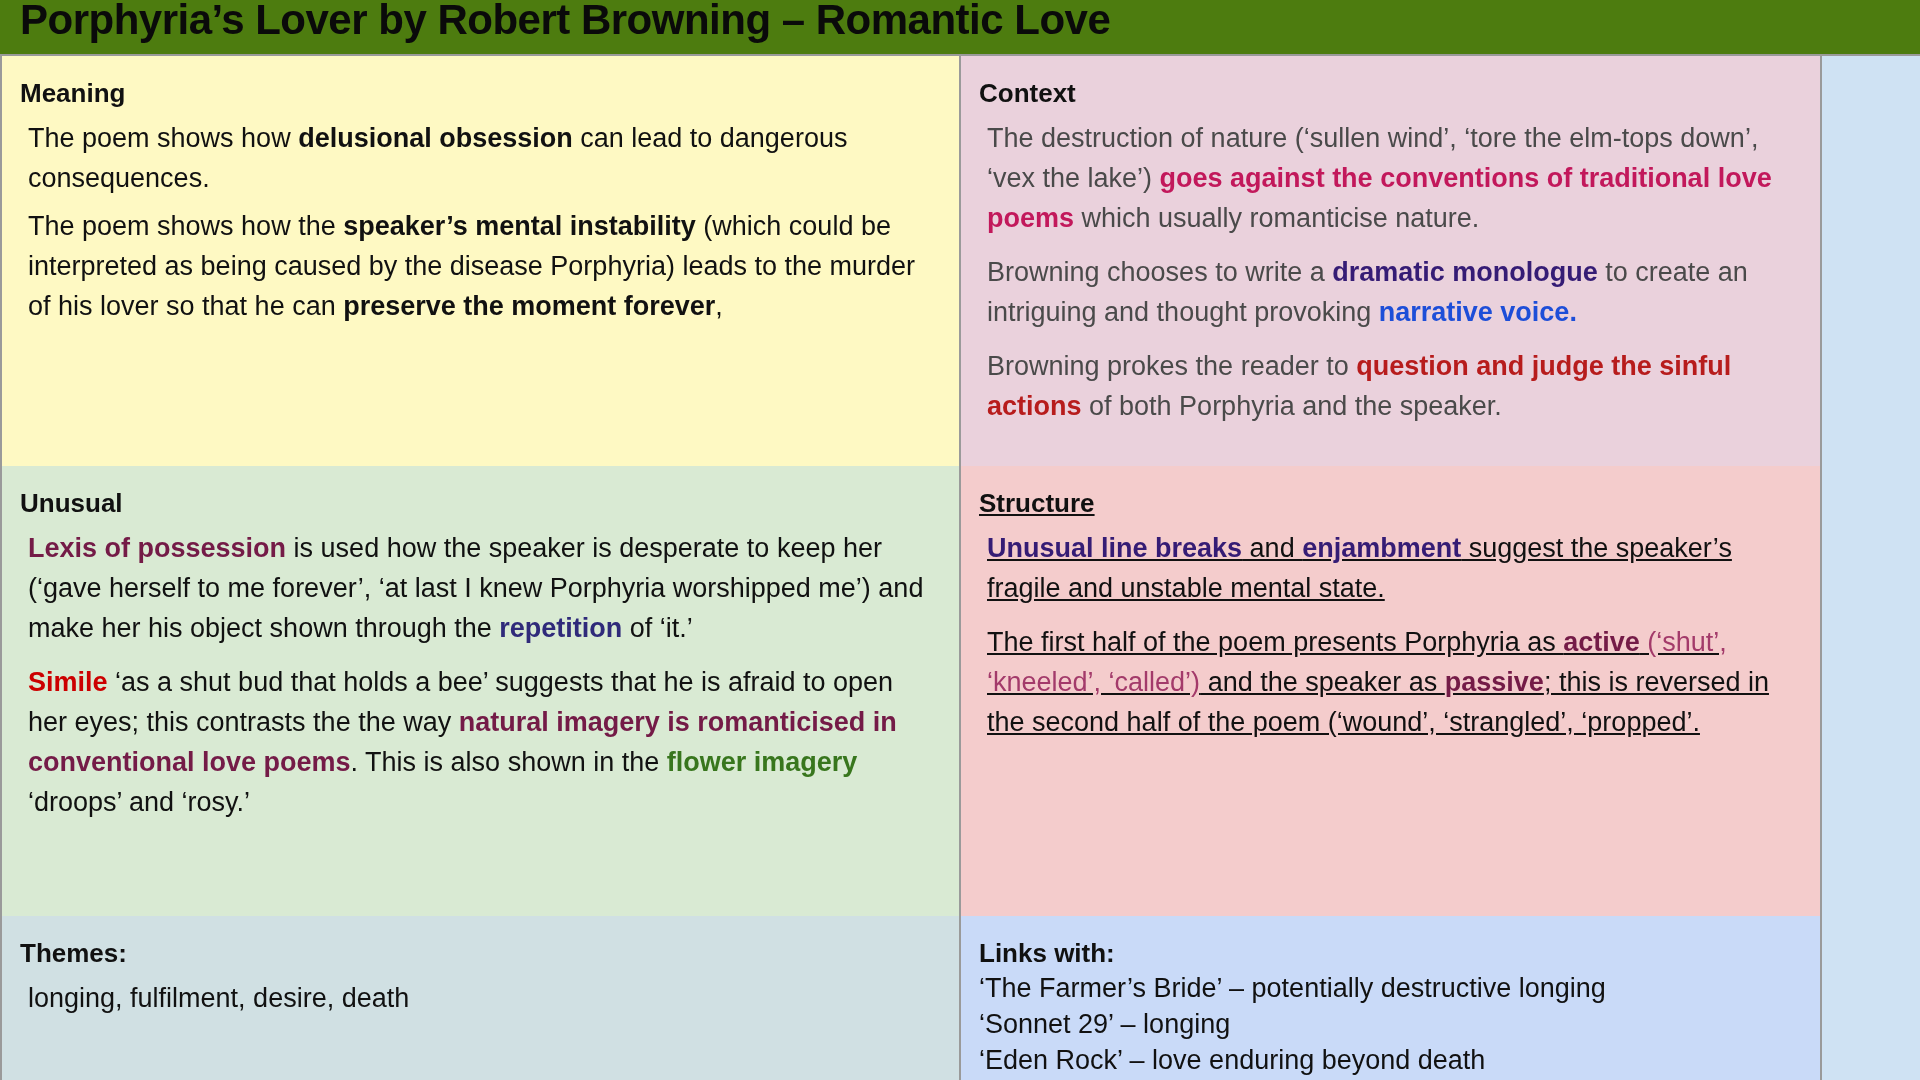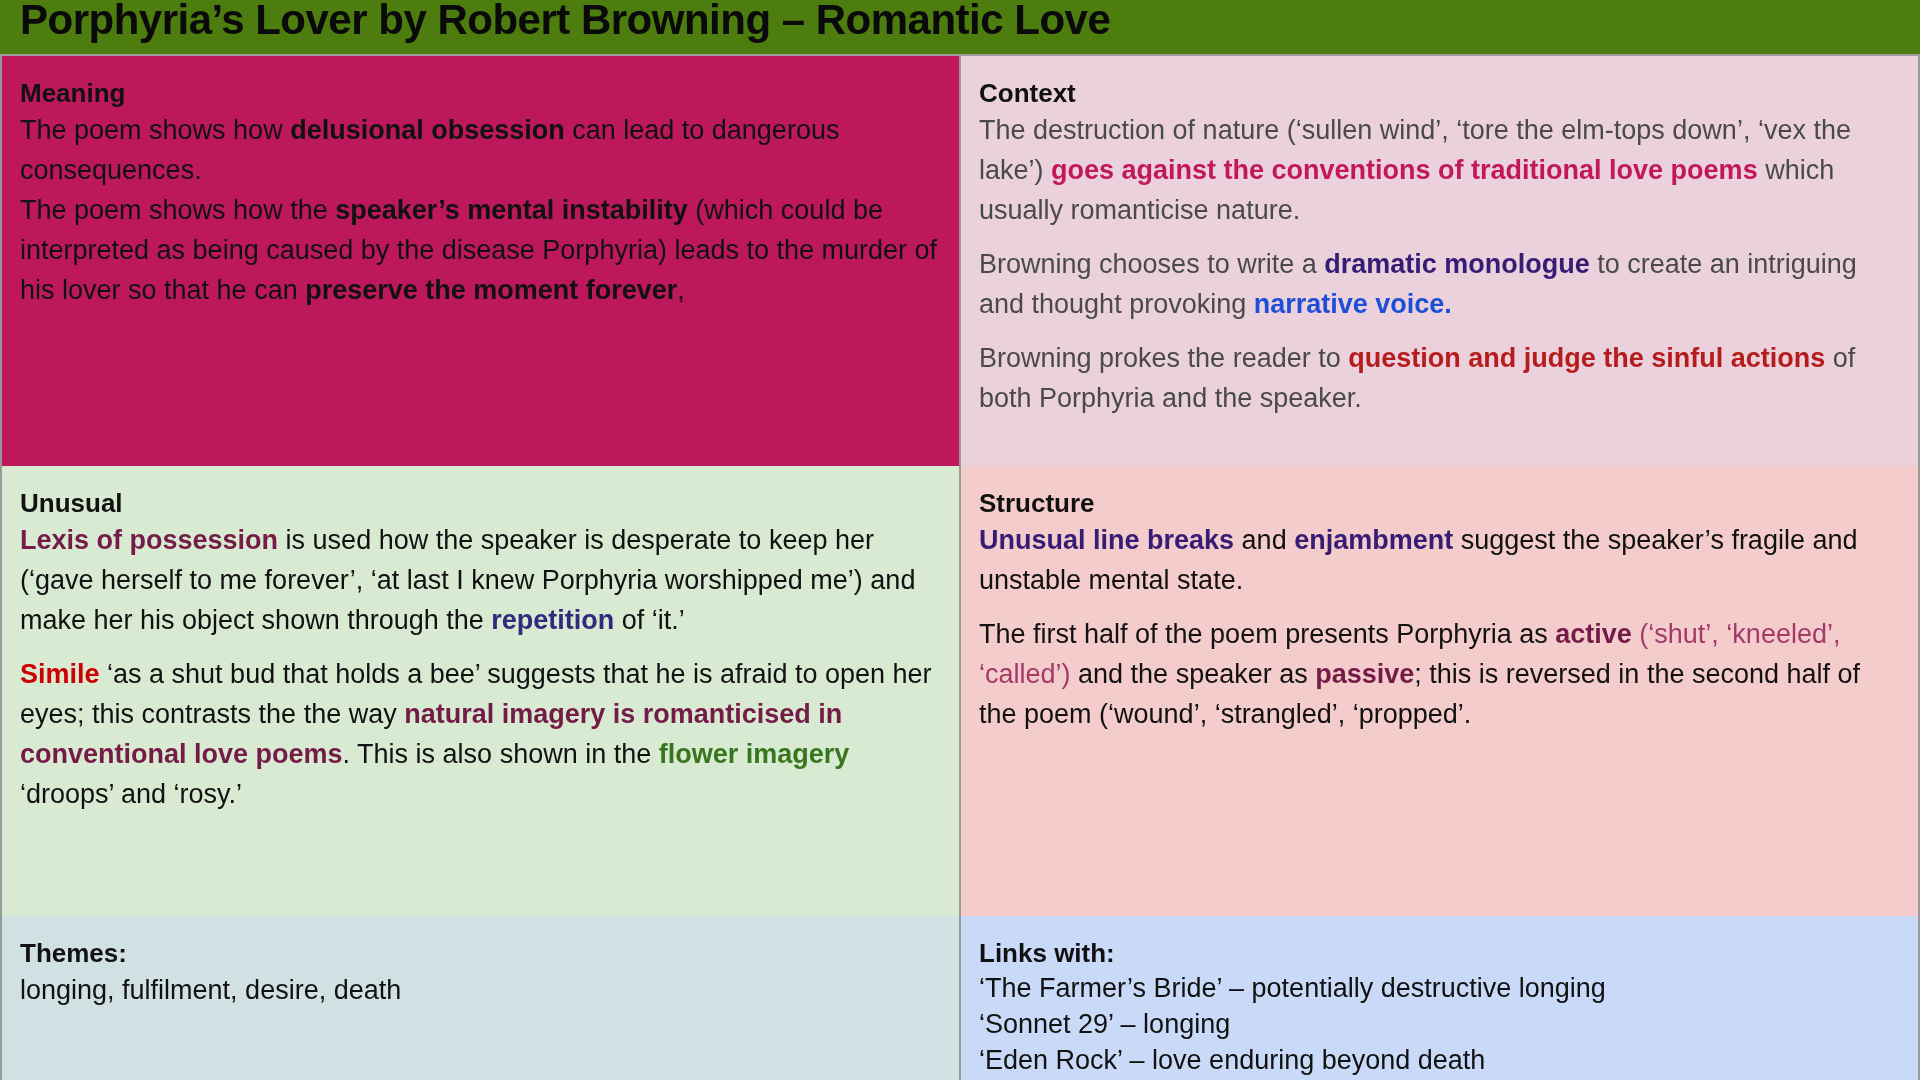--- a/index.html
+++ b/index.html
@@ -29,32 +29,32 @@
   }
   .cell {
     position:absolute; box-sizing:border-box;
     padding:20px 18px 0 18px;
     border-left:2px solid #9a9a9a;
     border-right:2px solid #9a9a9a;
     border-bottom:2px solid #9a9a9a;
     font-size:27px; line-height:40px;
   }
   .c-left { left:0; width:961px; }
-  .c-right { left:959px; width:961px; }
+  .c-right { left:959px; width:863px; }
   .r1 { top:0; height:412px; }
   .r2 { top:410px; height:452px; }
   .r3 { top:860px; height:170px; }
-  .bg-meaning { background:#be185d; }
+  .bg-meaning { background:#fef9c3; }
   .bg-context { background:#ead1dc; }
   .bg-language { background:#d9ead3; }
-  .bg-structure { background:#f4cccc; }
+  .bg-structure { background:#f4cccc;text-decoration:underline; }
   .bg-themes { background:#d0e0e3; }
   .bg-links { background:#c9daf8; }
   .heading { font-weight:bold; font-size:26px; line-height:34px; display:block; }
-  .para { margin:0; }
+  .para { margin:8px; }
   .gap { margin-top:14px; }
   .muted { color:#4a4a4a; }
   b { font-weight:bold; }
   .c-pink { color:#c2185b; font-weight:bold; }
   .c-indigo { color:#351c75; font-weight:bold; }
   .c-purple { color:#1d4ed8; font-weight:bold; }
   .c-red { color:#b71c1c; font-weight:bold;text-align:center; }
   .c-maroon { color:#741b47; font-weight:bold; }
   .c-red2 { color:#cc0000; font-weight:bold; }
   .c-navy { color:#2f2a7a; font-weight:bold; }

